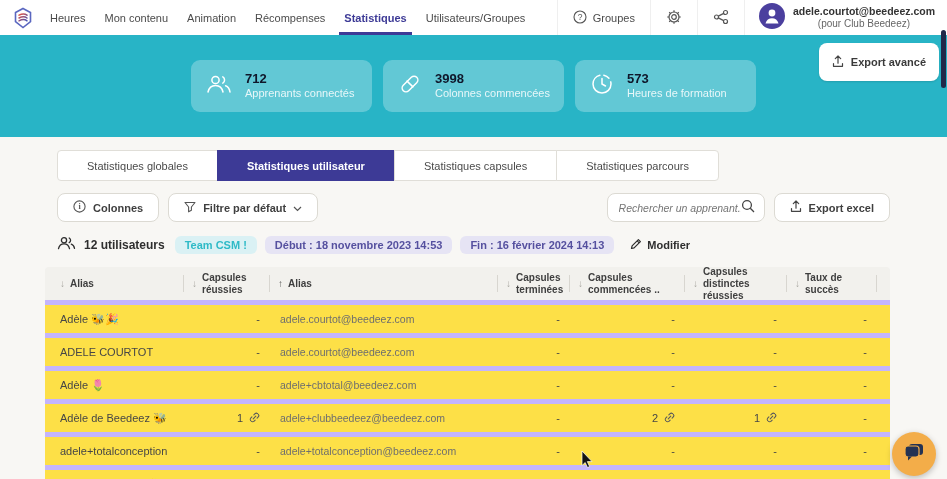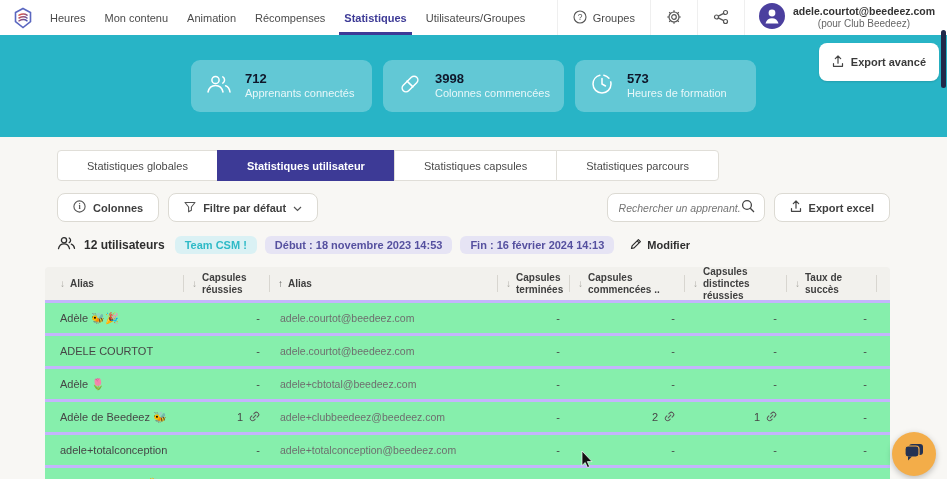--- a/index.html
+++ b/index.html
@@ -52,21 +52,21 @@
   .modify{display:flex;align-items:center;gap:5px;font-size:11px;font-weight:bold;color:#2e2e2e;margin-left:8px;cursor:pointer}
 
   
   .table{position:absolute;top:267px;left:45px;width:845px;background:#fff;border-radius:3px 3px 0 0}
   .thead{display:flex;background:#f2f1ed;height:33px;align-items:center;border-radius:3px 3px 0 0}
   .th{display:flex;align-items:center;gap:5px;font-size:10px;font-weight:600;color:#3f3f3f;padding:0 8px;position:relative;line-height:1.2;height:100%}
   .th::after{content:"";position:absolute;right:0;top:8px;bottom:8px;width:1px;background:#d8d6d0}
   .th.nosep::after{display:none}
   .arrow{color:#a8a6a0;font-size:10px;flex:none}
   .arrow.up{color:#555}
-  .tr{display:flex;height:33px;align-items:center;border-top:3px solid #c4b5fd;background:#86efac}
+  .tr{display:flex;height:33px;align-items:center;border-top:5px solid #c4b5fd;background:#fde047}
   .td{font-size:11px;color:#464646;padding:0 10px;display:flex;align-items:center;gap:4px;overflow:hidden;white-space:nowrap}
   .td.right{justify-content:flex-end}
   .td.email{color:#6e6e6e;font-size:10.5px}
   .td .linkico{flex:none;margin-left:2px}
 
   
   .scroll-thumb{position:absolute;top:30px;right:1px;width:5px;height:58px;background:#20294a;border-radius:3px;z-index:9}
   .chat{position:absolute;right:11px;bottom:3px;width:44px;height:44px;border-radius:50%;background:#f3ad49;display:flex;align-items:center;justify-content:center;box-shadow:0 2px 6px rgba(0,0,0,.25);cursor:pointer;z-index:9}
   .cursor{position:absolute;left:581px;top:451px;z-index:50;pointer-events:none}
 </style>

